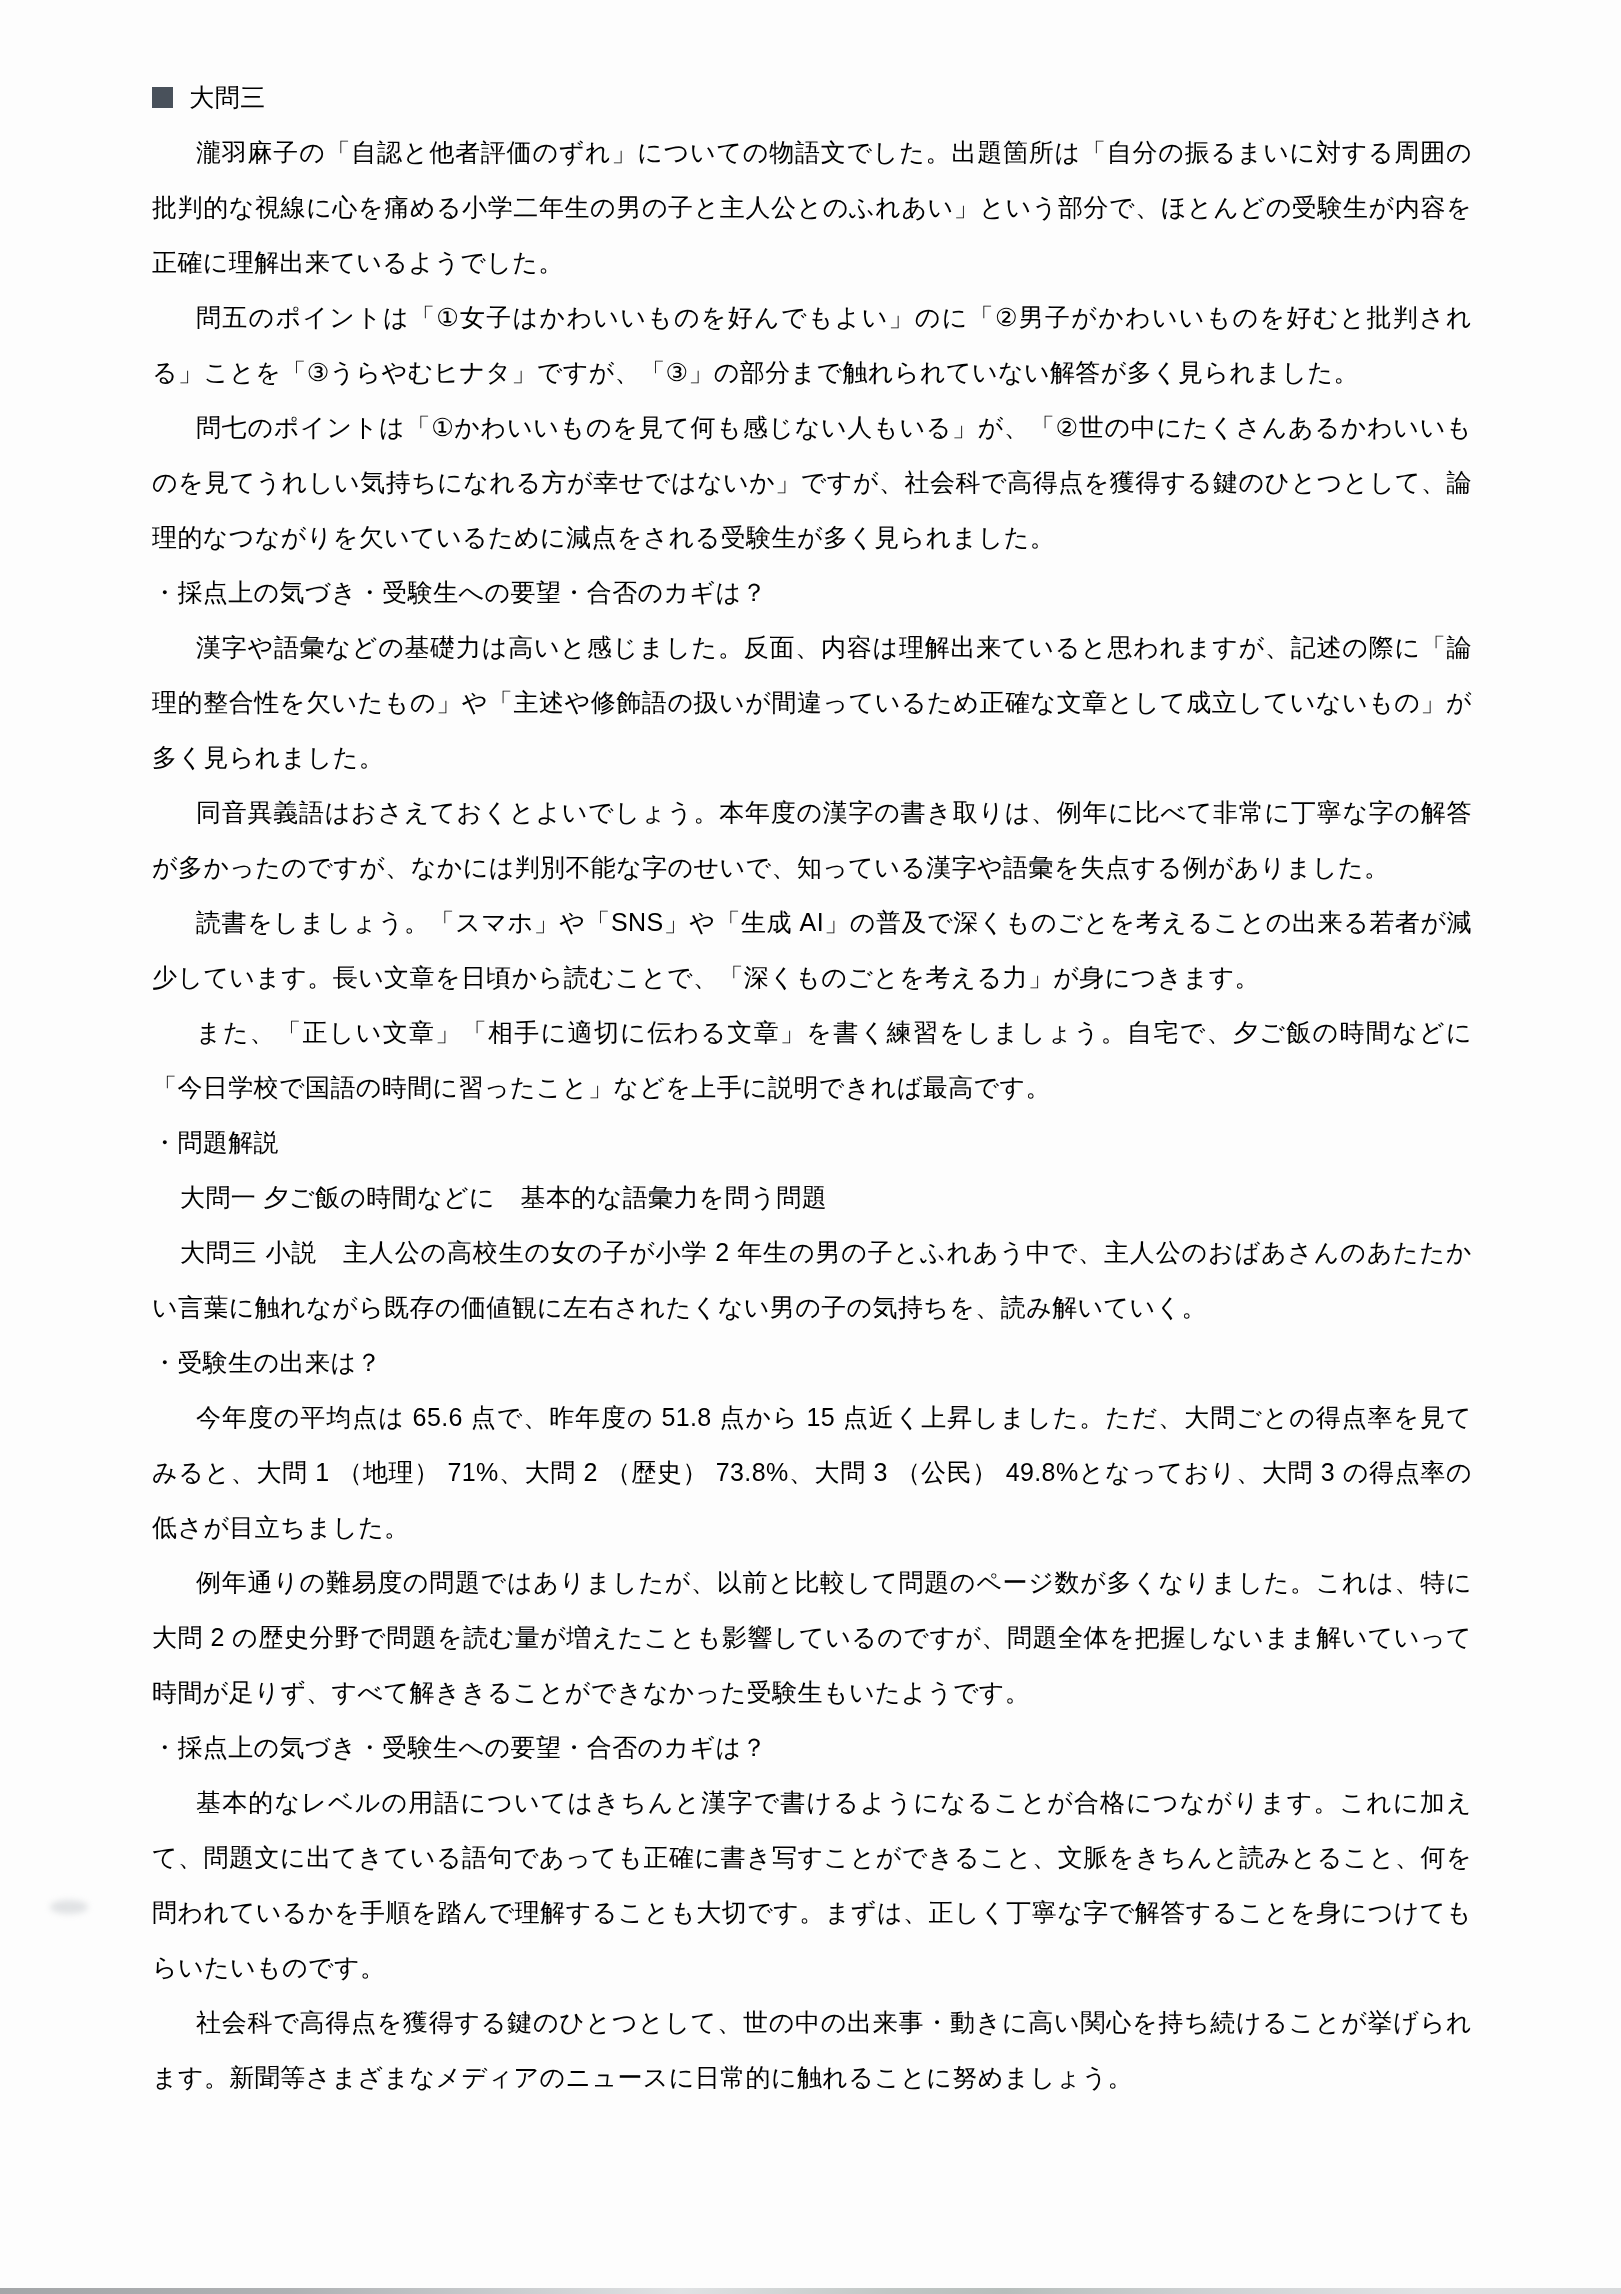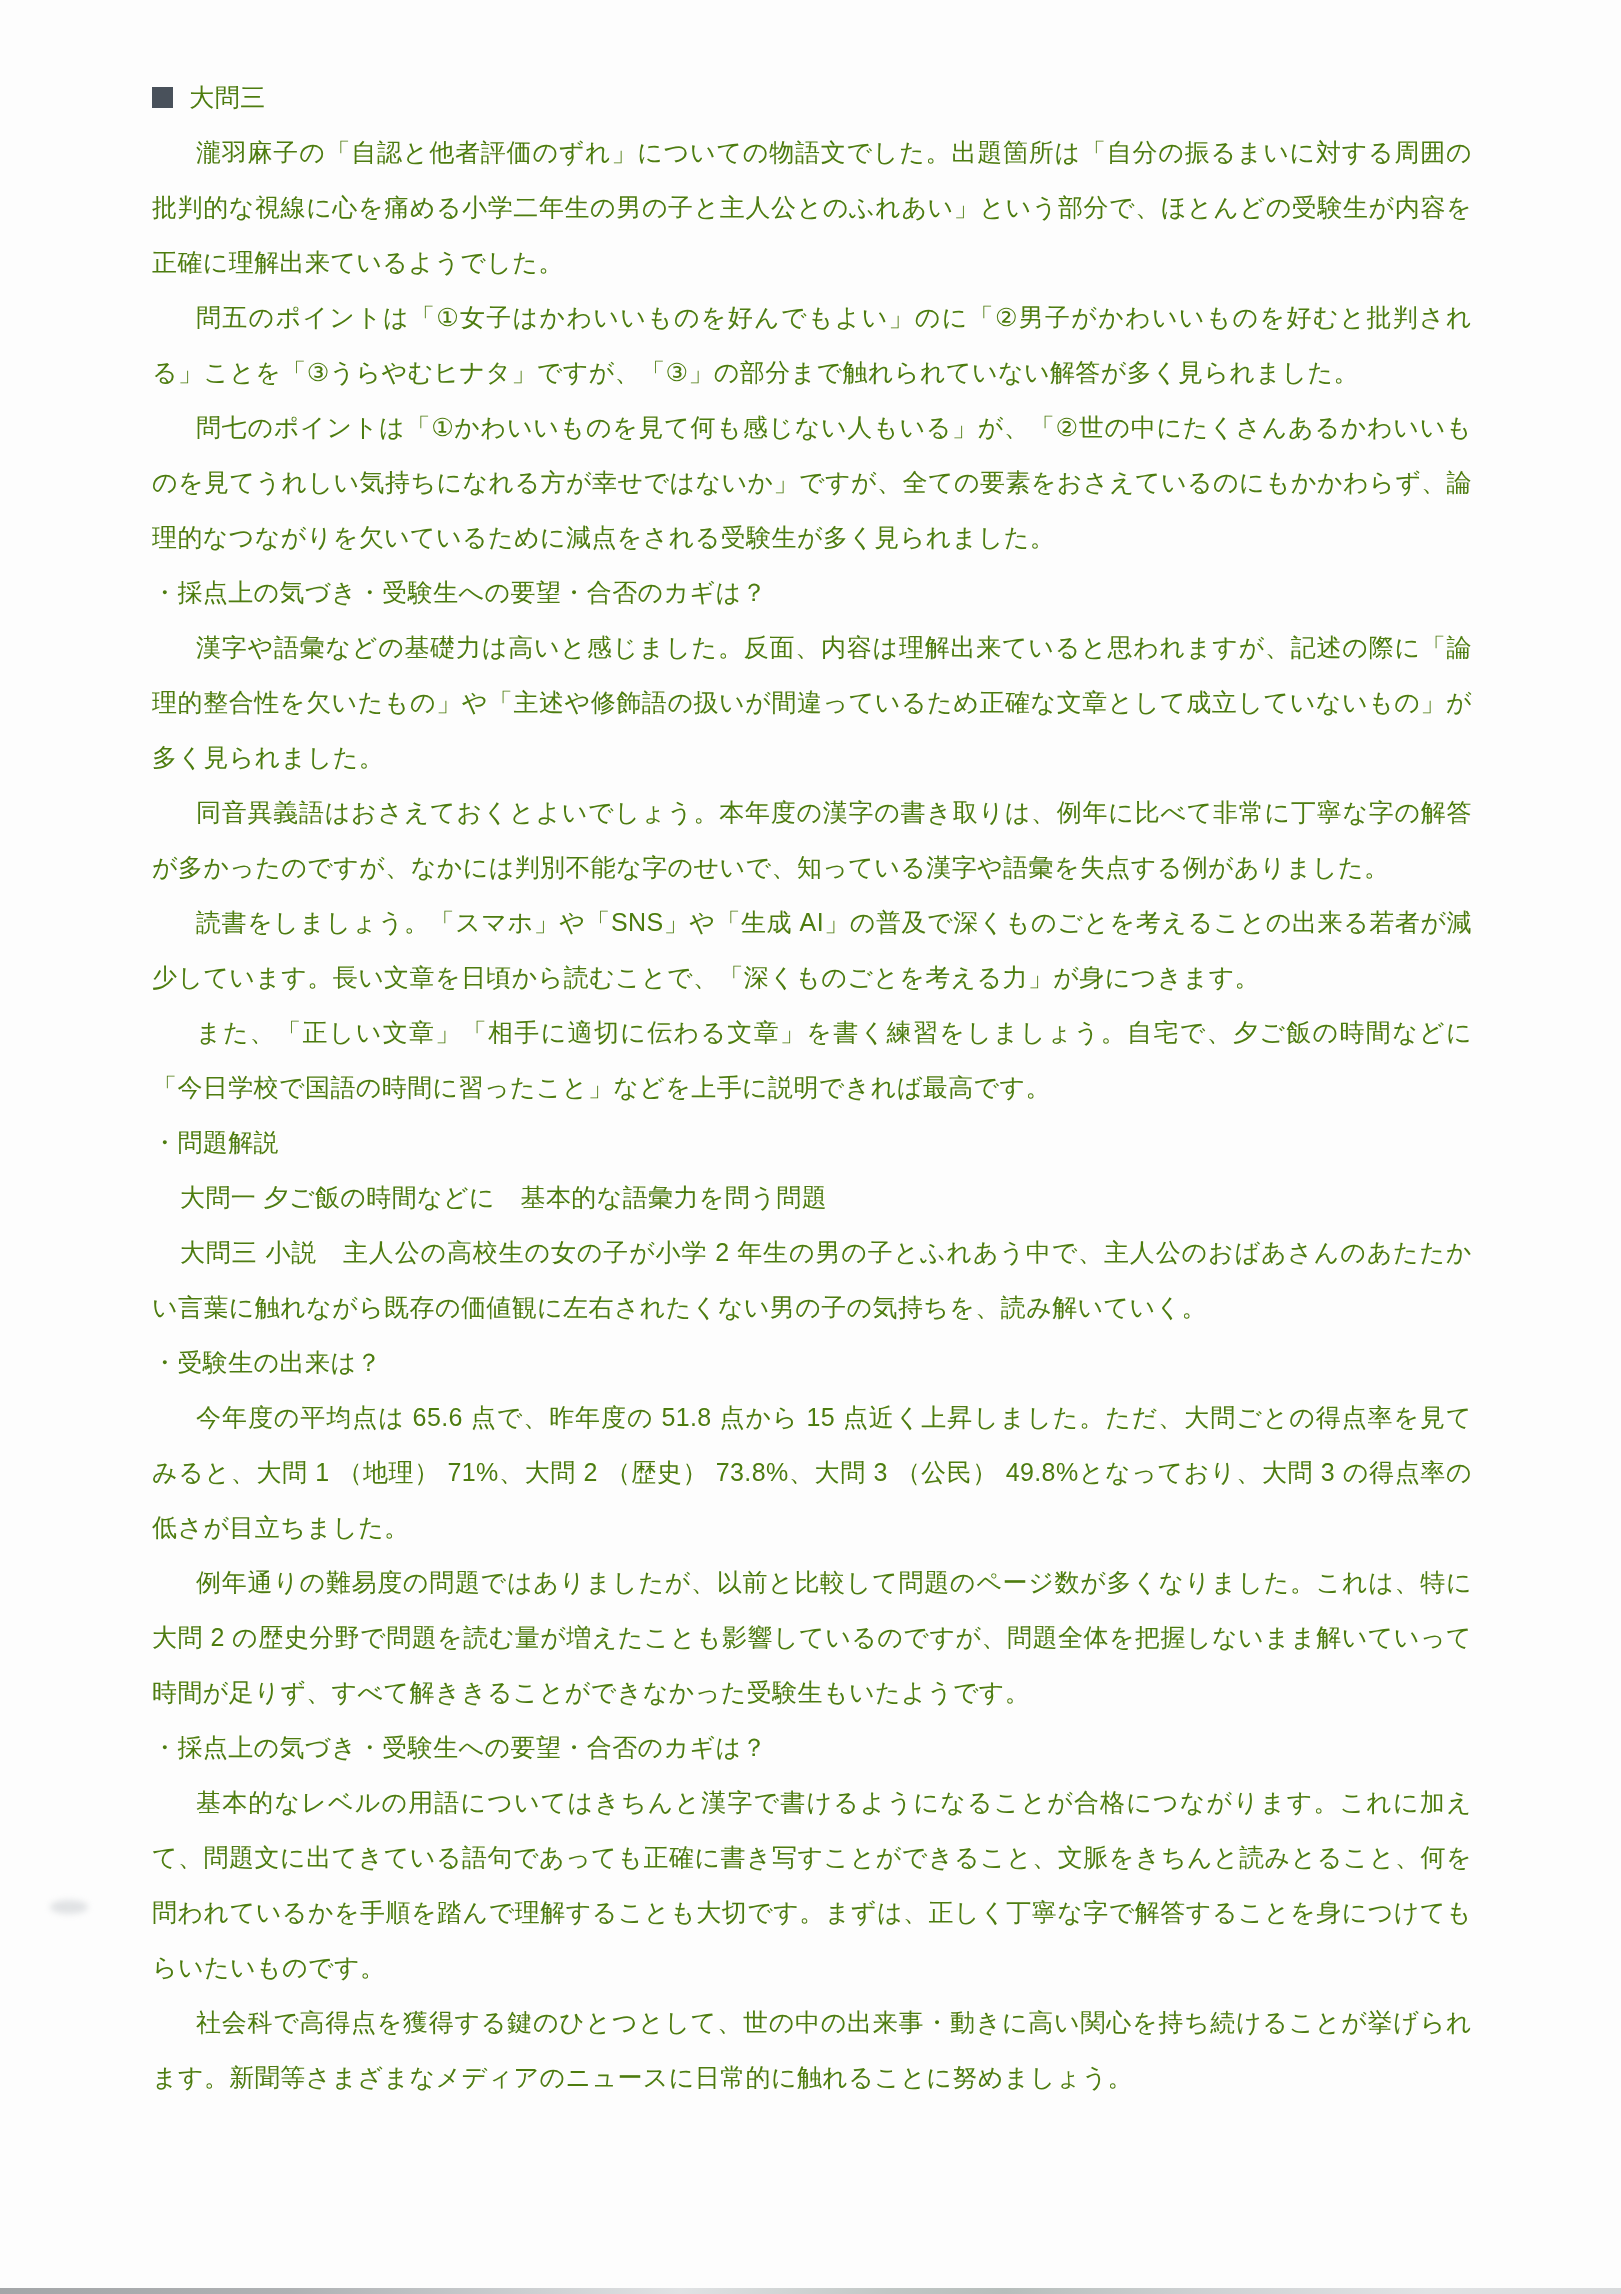--- a/index.html
+++ b/index.html
@@ -4,21 +4,21 @@
 <style>
   html, body { margin: 0; padding: 0; background: #e8e8e8; }
   .page {
     position: relative;
     width: 1621px;
     height: 2294px;
     margin: 0 auto;
     background: #fdfdfd;
     overflow: hidden;
     font-family: "Liberation Sans", "DejaVu Sans", sans-serif;
-    color: #4d7c0f;
+    color: #000000;
   }
   .content {
     position: absolute;
     left: 152px;
     top: 70px;
     width: 1320px;
     font-size: 25px;
     line-height: 55px;
     letter-spacing: 0.4px;
   }
@@ -80,21 +80,21 @@
 
 <div class="page">
   <div class="content">
 
     <p class="h-block">
       <span class="sq"></span>
       <span>大問三</span>
     </p>
     <p class="para">瀧羽麻子の「自認と他者評価のずれ」についての物語文でした。出題箇所は「自分の振るまいに対する周囲の批判的な視線に心を痛める小学二年生の男の子と主人公とのふれあい」という部分で、ほとんどの受験生が内容を正確に理解出来ているようでした。</p>
     <p class="para">問五のポイントは「①女子はかわいいものを好んでもよい」のに「②男子がかわいいものを好むと批判される」ことを「③うらやむヒナタ」ですが、「③」の部分まで触れられていない解答が多く見られました。</p>
-    <p class="para">問七のポイントは「①かわいいものを見て何も感じない人もいる」が、「②世の中にたくさんあるかわいいものを見てうれしい気持ちになれる方が幸せではないか」ですが、全ての要素をおさえているのにもかかわらず、論理的なつながりを欠いているために減点をされる受験生が多く見られました。</p>
+    <p class="para">問七のポイントは「①かわいいものを見て何も感じない人もいる」が、「②世の中にたくさんあるかわいいものを見てうれしい気持ちになれる方が幸せではないか」ですが、社会科で高得点を獲得する鍵のひとつとして、論理的なつながりを欠いているために減点をされる受験生が多く見られました。</p>
 
     <p class="bullet">・採点上の気づき・受験生への要望・合否のカギは？</p>
     <p class="para">漢字や語彙などの基礎力は高いと感じました。反面、内容は理解出来ていると思われますが、記述の際に「論理的整合性を欠いたもの」や「主述や修飾語の扱いが間違っているため正確な文章として成立していないもの」が多く見られました。</p>
     <p class="para">同音異義語はおさえておくとよいでしょう。本年度の漢字の書き取りは、例年に比べて非常に丁寧な字の解答が多かったのですが、なかには判別不能な字のせいで、知っている漢字や語彙を失点する例がありました。</p>
     <p class="para">読書をしましょう。「スマホ」や「SNS」や「生成 AI」の普及で深くものごとを考えることの出来る若者が減少しています。長い文章を日頃から読むことで、「深くものごとを考える力」が身につきます。</p>
     <p class="para">また、「正しい文章」「相手に適切に伝わる文章」を書く練習をしましょう。自宅で、夕ご飯の時間などに「今日学校で国語の時間に習ったこと」などを上手に説明できれば最高です。</p>
 
     <p class="bullet">・問題解説</p>
     <p class="item">大問一 夕ご飯の時間などに　基本的な語彙力を問う問題</p>
     <p class="item">大問三 小説　主人公の高校生の女の子が小学 2 年生の男の子とふれあう中で、主人公のおばあさんのあたたかい言葉に触れながら既存の価値観に左右されたくない男の子の気持ちを、読み解いていく。</p>

